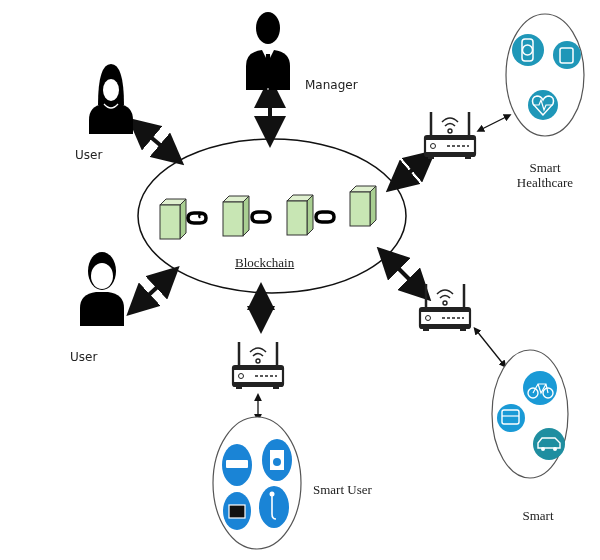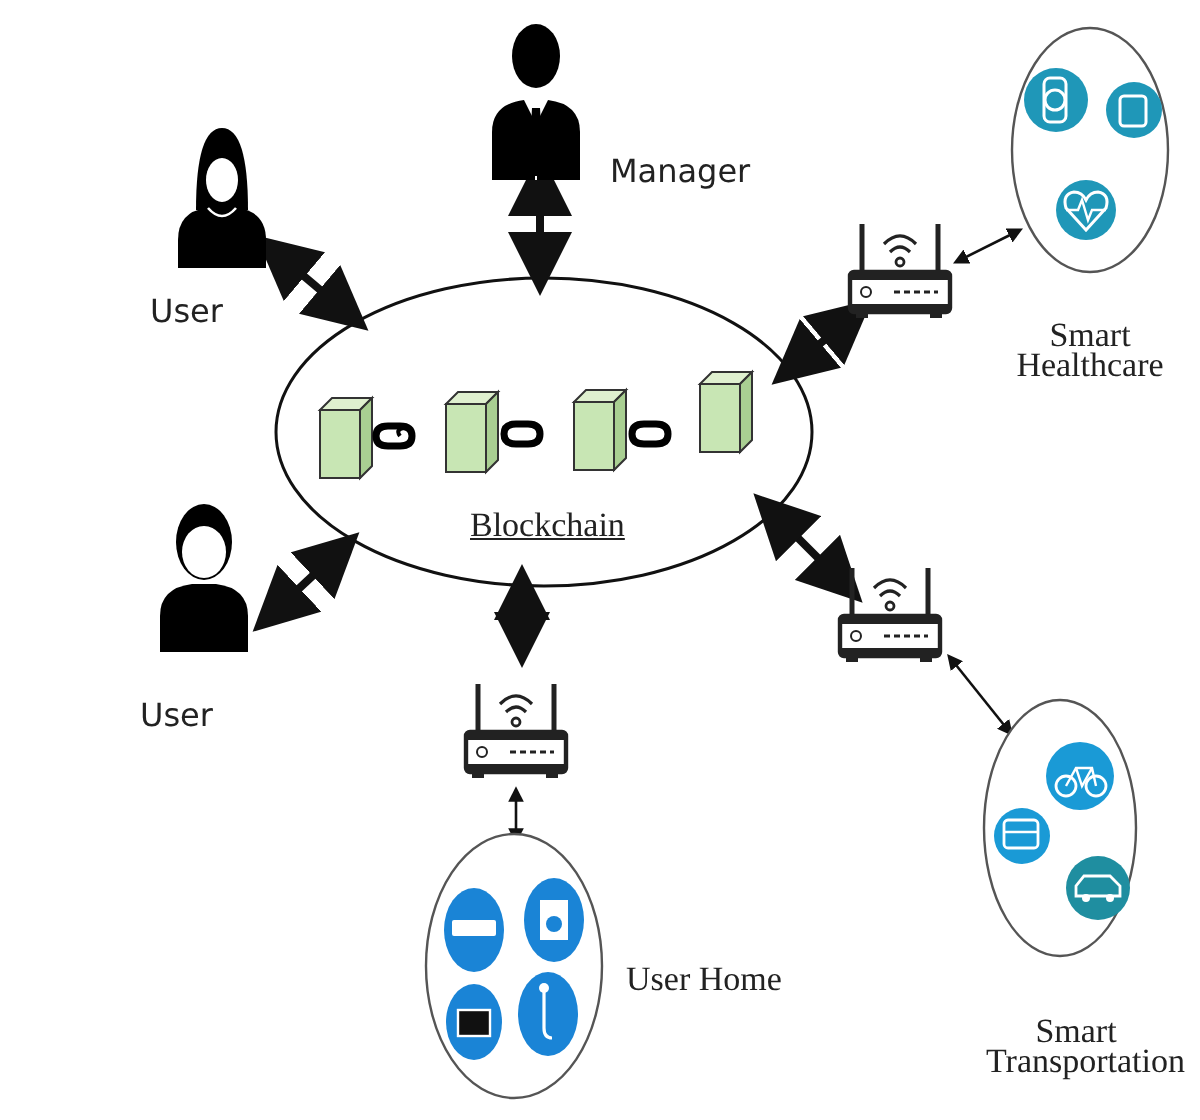--- a/index.html
+++ b/index.html
@@ -1,19 +1,19 @@
 <!DOCTYPE html>
 <html><head>
 <meta charset="utf-8">
 <style>
   html,body{margin:0;padding:0;background:#fff;}
   body{width:600px;height:560px;position:relative;overflow:hidden;font-family:"Liberation Serif",serif;}
   svg{position:absolute;left:0;top:0;}
-  .lbl{position:absolute;font-size:17px;color:#222;line-height:15px;text-align:center;}
-  .sans{font-family:"DejaVu Sans",sans-serif;font-size:16px;}
+  .lbl{position:absolute;font-size:13px;color:#222;line-height:15px;text-align:center;}
+  .sans{font-family:"DejaVu Sans",sans-serif;font-size:12px;}
 </style>
 </head>
 <body>
 
 <svg width="600" height="560" viewBox="0 0 600 560">
   <defs>
     <marker id="ah" markerWidth="6" markerHeight="6" refX="3" refY="3" orient="auto-start-reverse">
       <path d="M0,0 L6,3 L0,6 Z" fill="#111"></path>
     </marker>
     <marker id="ahs" markerWidth="8" markerHeight="8" refX="4" refY="4" orient="auto-start-reverse">
@@ -175,15 +175,14 @@
 <div class="lbl sans" style="left:75px;top:148px;">User</div>
 <div class="lbl sans" style="left:70px;top:350px;">User</div>
 <div class="lbl" style="left:235px;top:255px;text-decoration:underline;">Blockchain</div>
 
 <div class="lbl" style="left:505px;top:160px;width:80px;">
   <div>Smart</div>
   <div>Healthcare</div>
 </div>
 <div class="lbl" style="left:493px;top:508px;width:90px;">
   <div>Smart</div>
-  <div>Transportation</div>
 </div>
-<div class="lbl" style="left:313px;top:482px;">User Home</div>
+<div class="lbl" style="left:313px;top:482px;">Smart User</div>
 
 </body></html>

